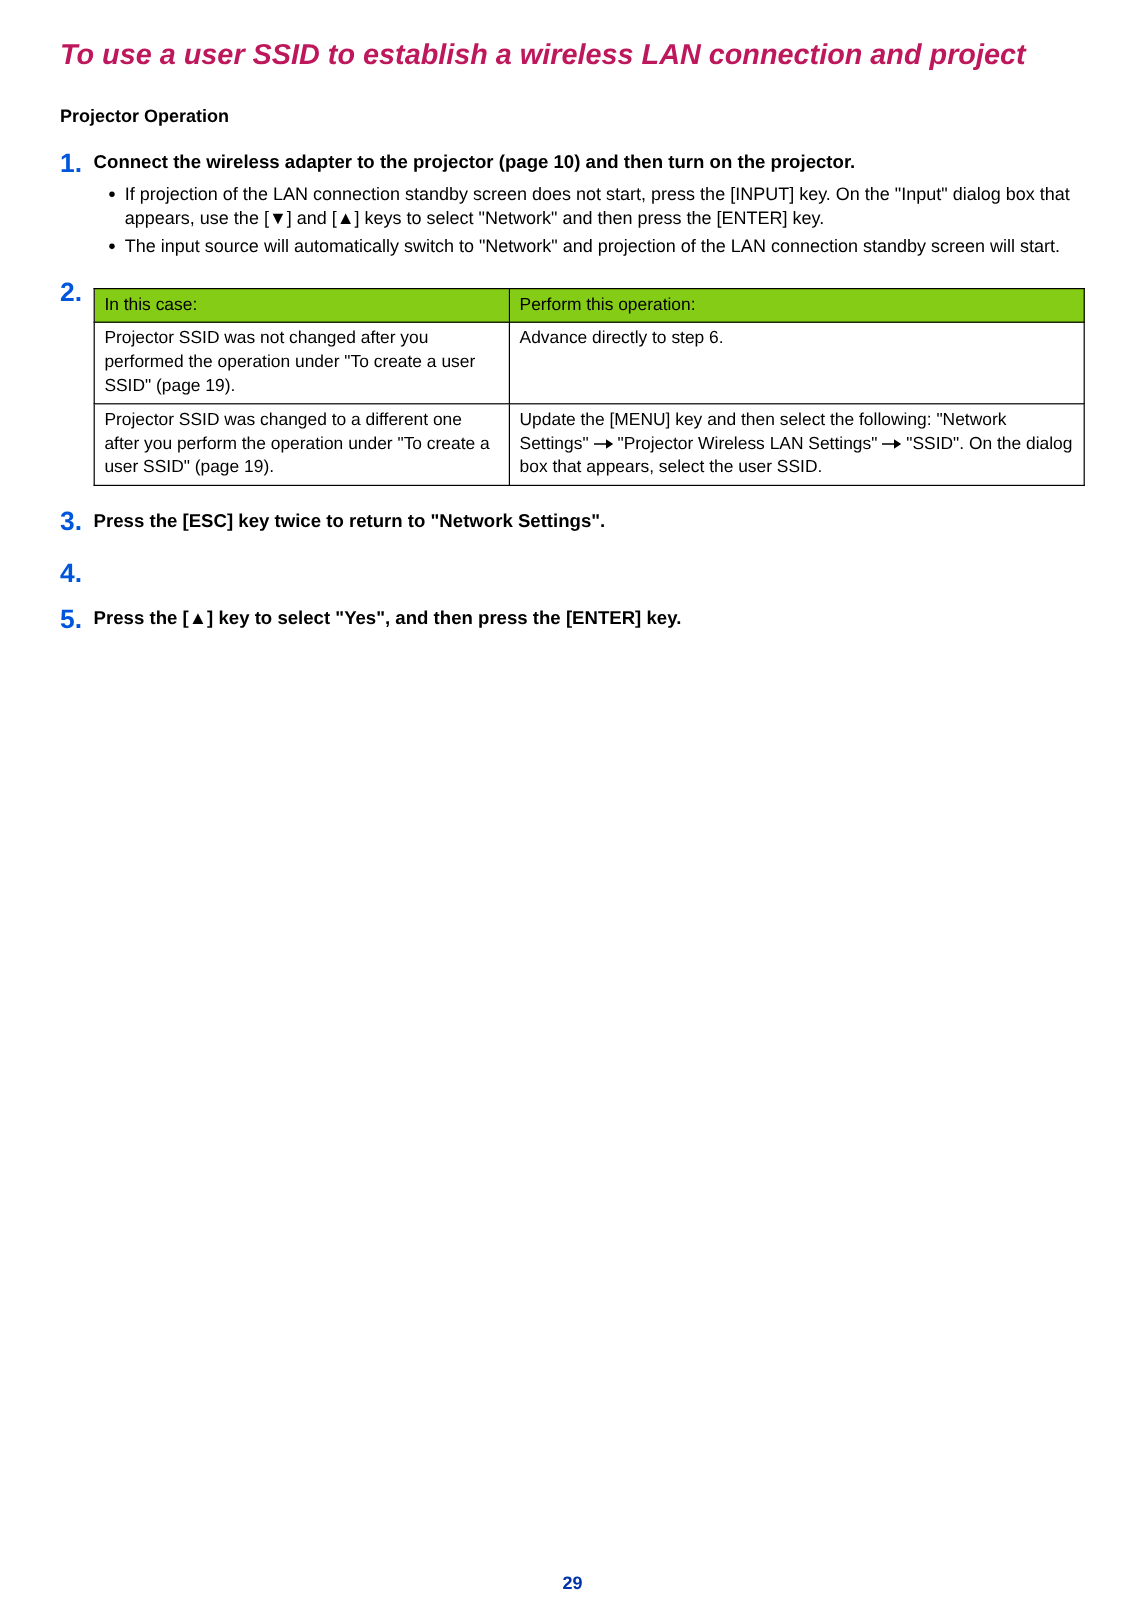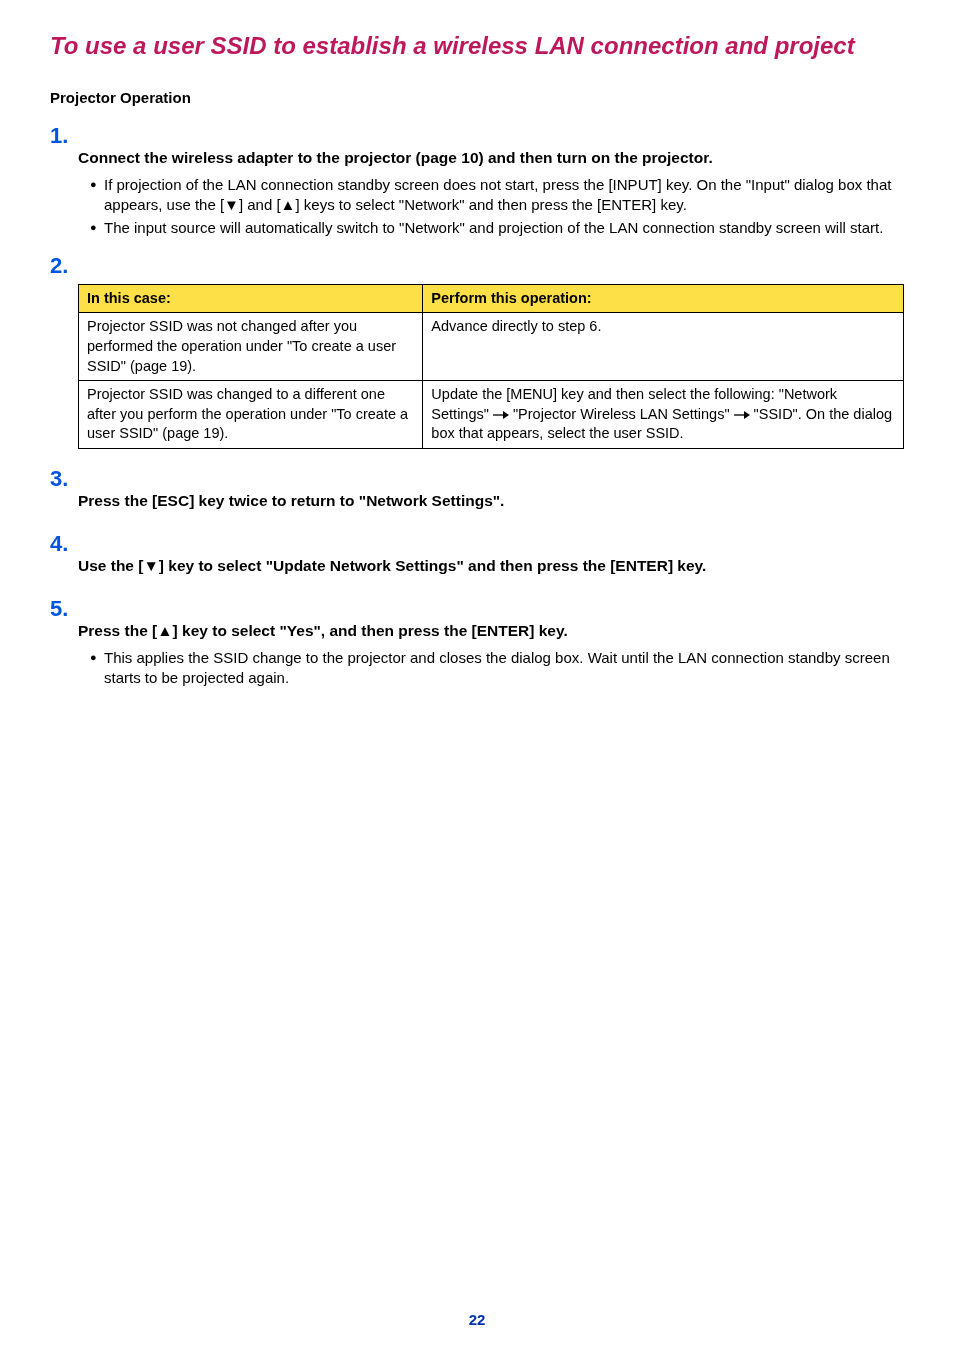--- a/index.html
+++ b/index.html
@@ -34,21 +34,20 @@
     color: #0055dd;
     font-weight: bold;
     font-size: 22px;
     width: 28px;
     flex-shrink: 0;
     line-height: 1.1;
   }
   .step-body {
     flex: 1;
     padding-top: 2px;
-    margin-top: 22px;
   }
   .step-title {
     font-weight: bold;
     font-size: 15.5px;
     line-height: 1.35;
     margin-bottom: 6px;
   }
   .bullet-list {
     list-style: none;
     padding-left: 12px;
@@ -76,22 +75,22 @@
   }
   table.ssid-table th, table.ssid-table td {
     border: 1px solid #000;
     padding: 4px 8px;
     text-align: left;
     vertical-align: top;
     font-size: 14.5px;
     line-height: 1.35;
   }
   table.ssid-table th {
-    font-weight: bold;
-    background: #fde047;
+    font-weight: normal;
+    background: #84cc16;
   }
   .arrow {
     display: inline-block;
     vertical-align: middle;
   }
   .page-num {
     position: absolute;
     bottom: 24px;
     left: 0;
     right: 0;
@@ -154,27 +153,23 @@
 <div class="step">
   <div class="step-num">3.</div>
   <div class="step-body">
     <div class="step-title">Press the [ESC] key twice to return to "Network Settings".</div>
   </div>
 </div>
 
 <div class="step">
   <div class="step-num">4.</div>
   <div class="step-body">
-    <div class="step-title">Use the [▼] key to select "Update Network Settings" and then press the [ENTER] key.</div>
   </div>
 </div>
 
 <div class="step">
   <div class="step-num">5.</div>
   <div class="step-body">
     <div class="step-title">Press the [▲] key to select "Yes", and then press the [ENTER] key.</div>
-    <ul class="bullet-list">
-      <li>This applies the SSID change to the projector and closes the dialog box. Wait until the LAN connection standby screen starts to be projected again.</li>
-    </ul>
   </div>
 </div>
 
-<div class="page-num">22</div>
+<div class="page-num">29</div>
 
 </body></html>

